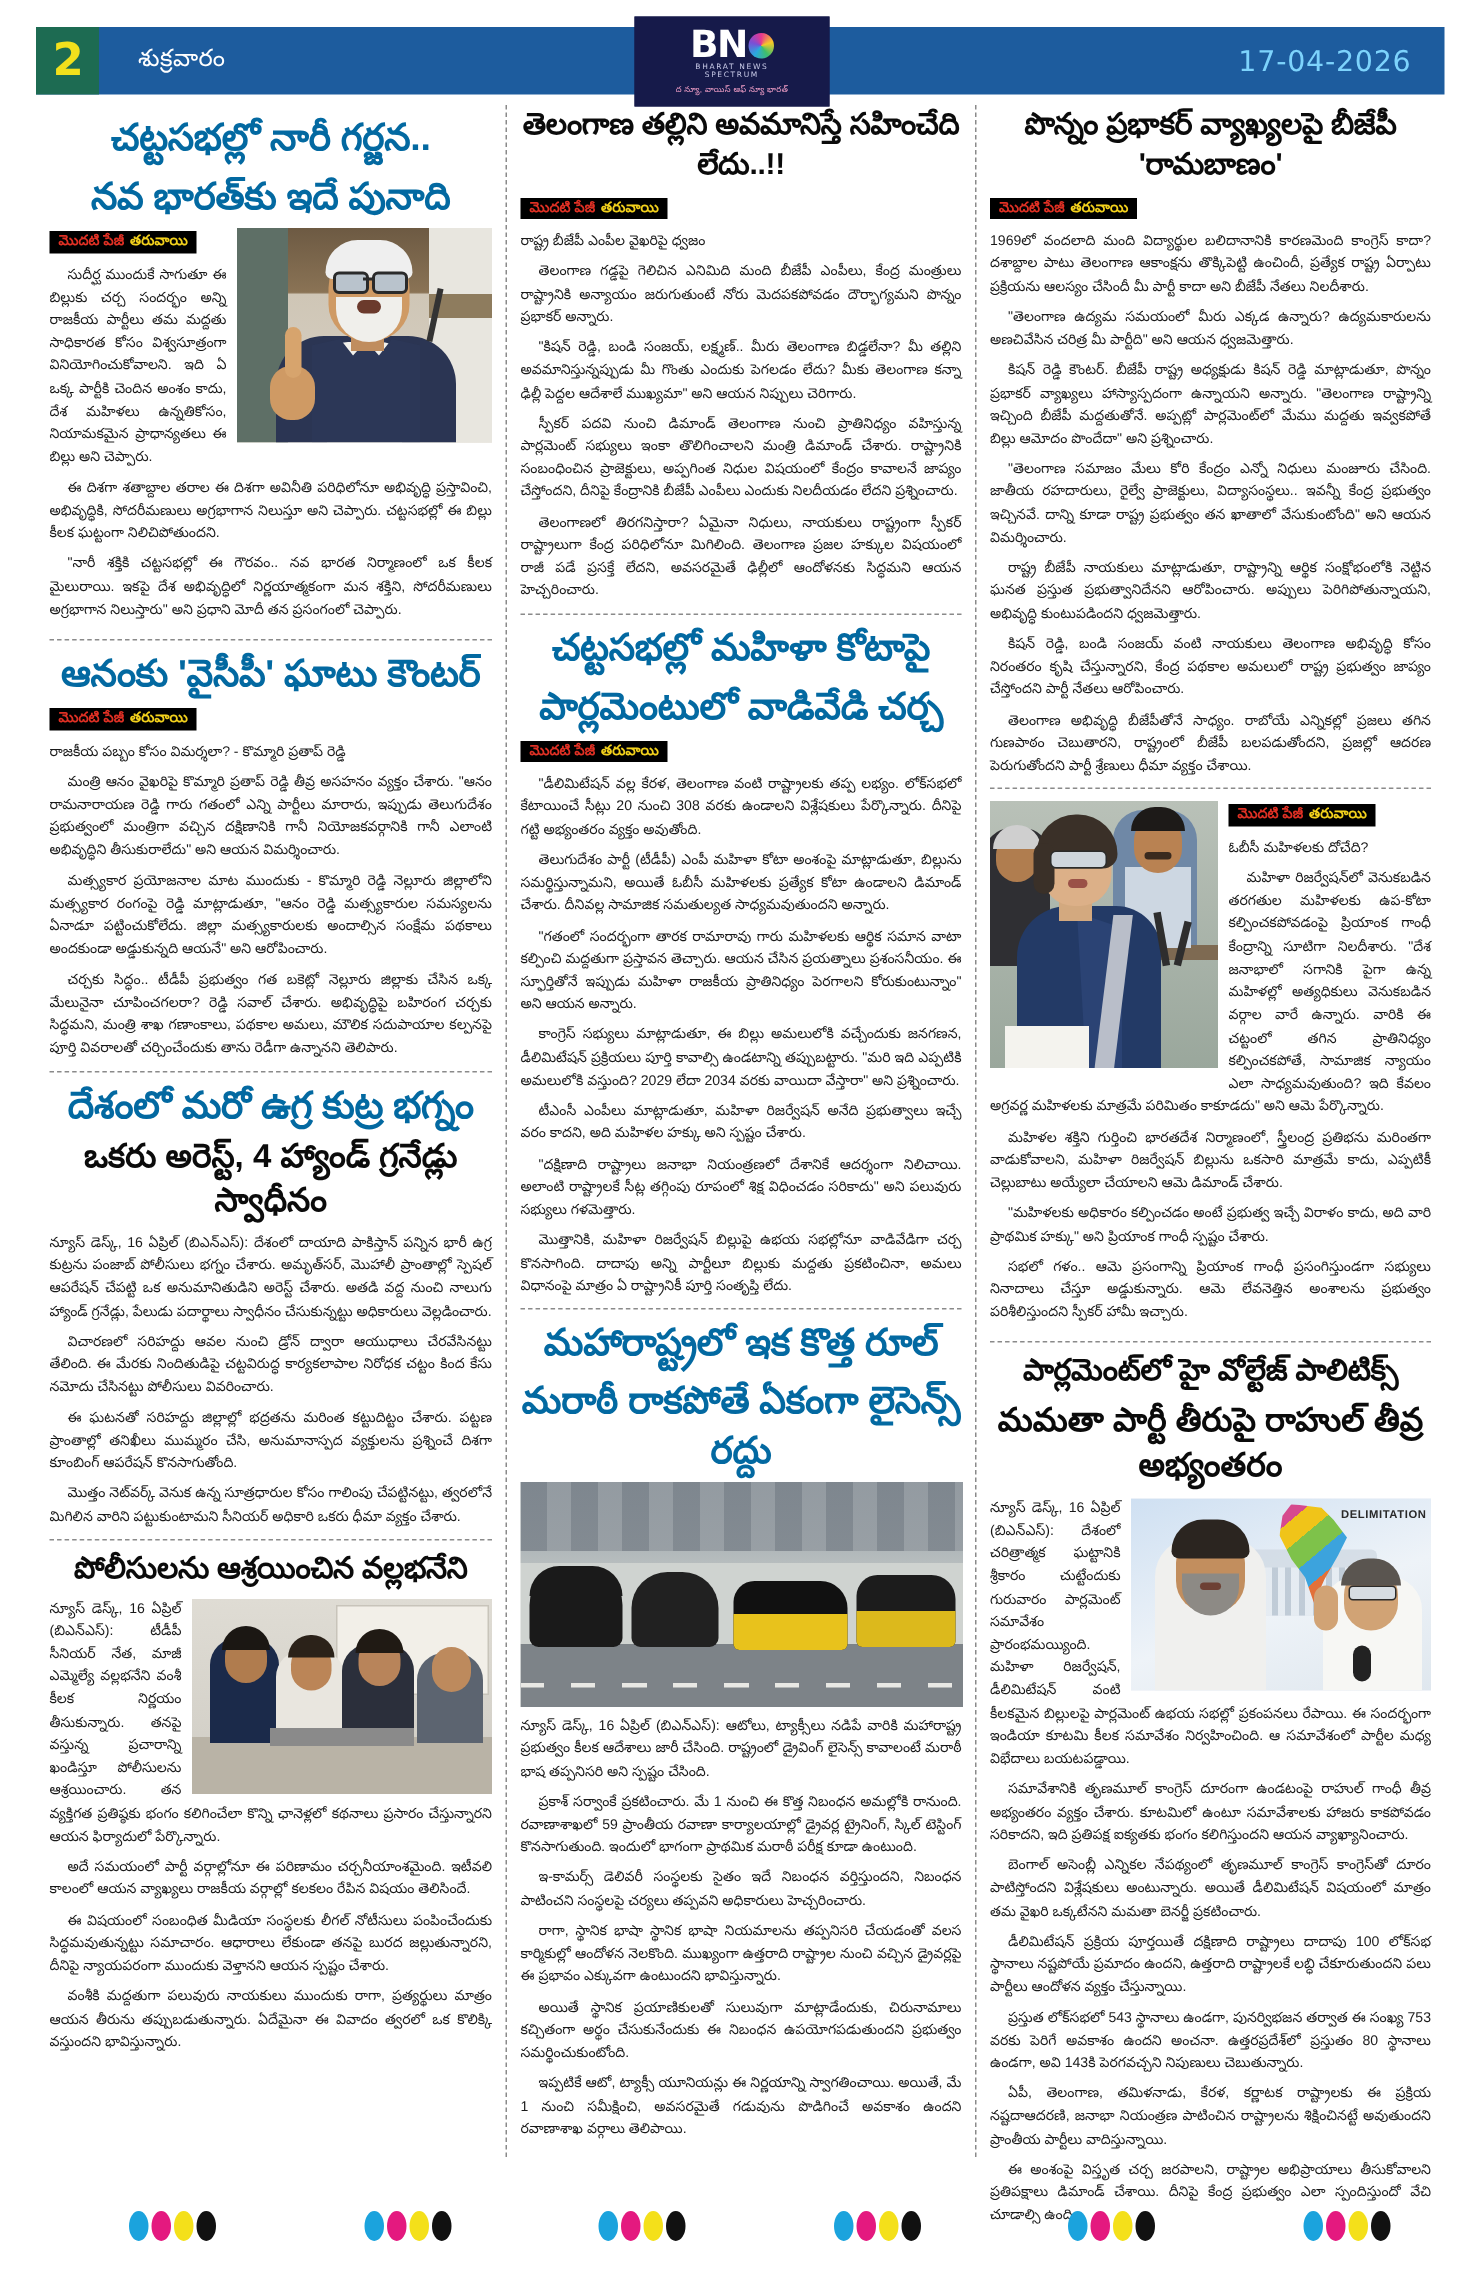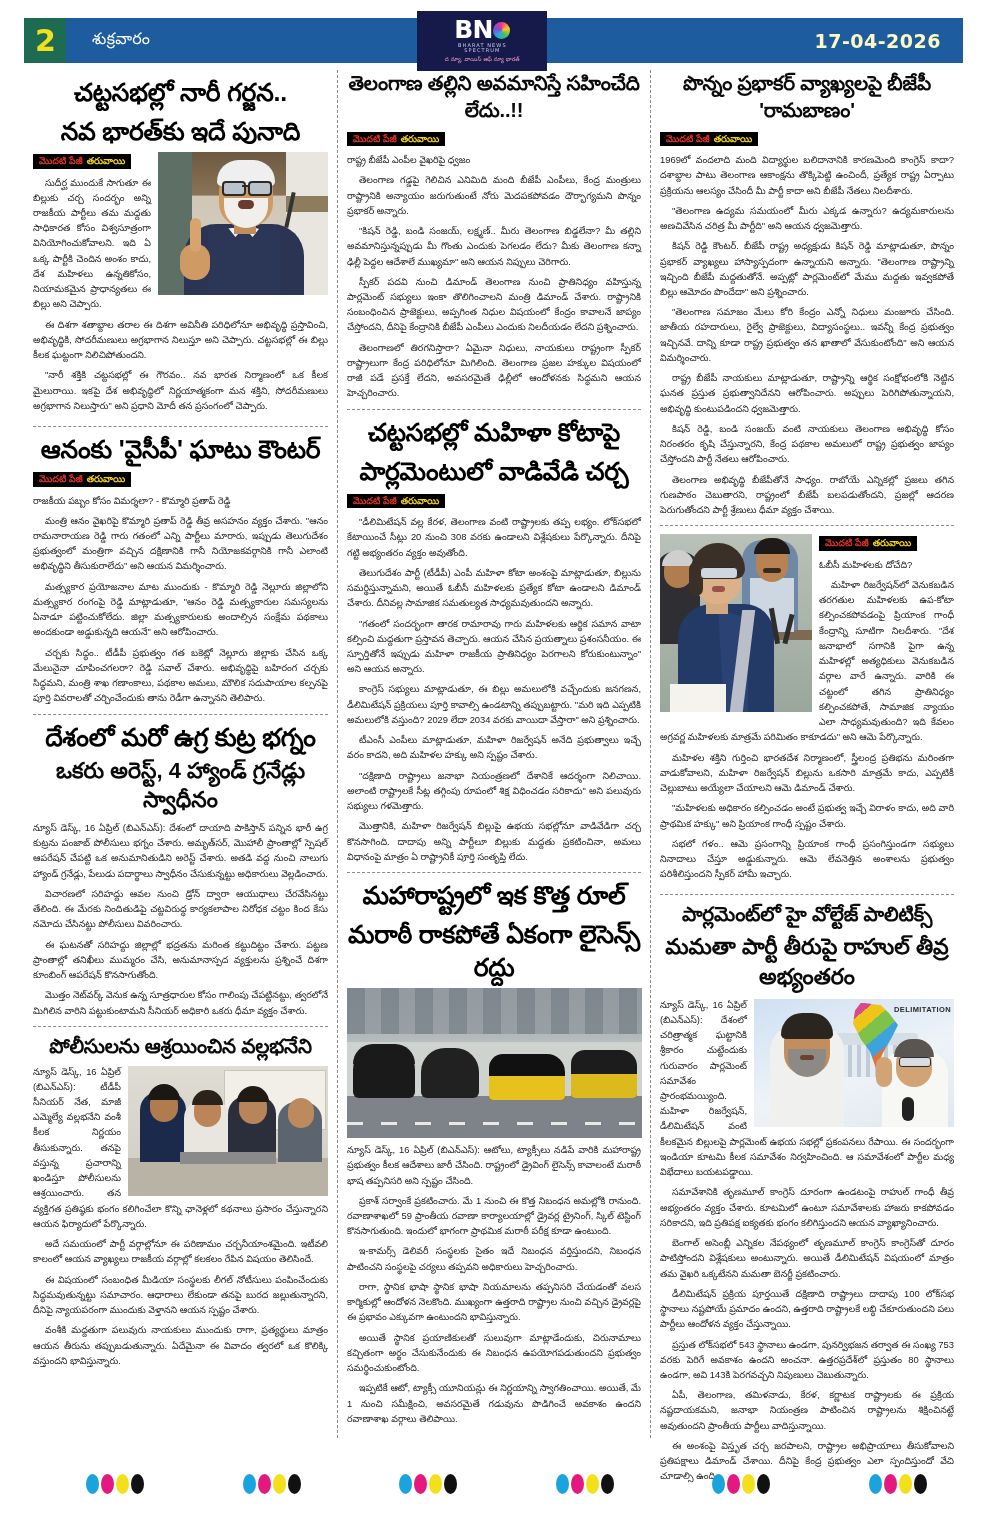--- a/index.html
+++ b/index.html
@@ -43,36 +43,36 @@
     margin-left:1px;position:relative;top:1px;
   }
   .logo-sub{
     font-size:5px;color:#c9cbe8;letter-spacing:1.1px;line-height:1.15;margin-top:1px;
     text-align:center;font-family:"DejaVu Sans",sans-serif;
   }
   .logo-tel{
     font-size:5.5px;color:#f3a0c8;margin-top:2px;letter-spacing:.2px;
   }
   .issue-date{
-    color:#fef9c3;font-size:19px;font-weight:bold;display:flex;align-items:center;
+    color:#7dd3fc;font-size:19px;font-weight:normal;display:flex;align-items:center;
     padding-right:22px;font-family:"DejaVu Sans",sans-serif;letter-spacing:.5px;
   }
 
   
   .cols{
     position:absolute;left:24px;top:70px;width:939px;height:1368px;
     display:flex;
   }
   .col{width:313px;position:relative;padding:0 9px;box-sizing:border-box;}
   .col + .col{border-left:1px dashed #8a8a8a;}
 
   
   .hl1{
     font-size:25px;font-weight:bold;line-height:1.32;text-align:center;
-    color:#000000;margin:6px 0 2px;letter-spacing:-.2px;
+    color:#0369a1;margin:6px 0 2px;letter-spacing:-.2px;
   }
   .hl2{
     font-size:20px;font-weight:bold;line-height:1.34;text-align:center;
     color:#0b0b0b;margin:0 0 4px;letter-spacing:-.2px;
   }
   .hl-sub{
     font-size:22px;font-weight:bold;line-height:1.35;text-align:center;
     color:#0b0b0b;margin:1px 0 5px;
   }
   .contd-badge{
@@ -482,21 +482,21 @@
               <div class="mamm"></div>
             <div class="hand2"></div>
           </div>
         </div>
         <div class="body">
           <p class="noind"><span class="dateline">న్యూస్ డెస్క్, 16 ఏప్రిల్ (బిఎన్‌ఎస్):</span> <span>దేశంలో చరిత్రాత్మక ఘట్టానికి శ్రీకారం చుట్టేందుకు గురువారం పార్లమెంట్ సమావేశం ప్రారంభమయ్యింది. మహిళా రిజర్వేషన్, డీలిమిటేషన్ వంటి కీలకమైన బిల్లులపై పార్లమెంట్ ఉభయ సభల్లో ప్రకంపనలు రేపాయి. ఈ సందర్భంగా ఇండియా కూటమి కీలక సమావేశం నిర్వహించింది. ఆ సమావేశంలో పార్టీల మధ్య విభేదాలు బయటపడ్డాయి.</span></p>
           <p>సమావేశానికి తృణమూల్ కాంగ్రెస్ దూరంగా ఉండటంపై రాహుల్ గాంధీ తీవ్ర అభ్యంతరం వ్యక్తం చేశారు. కూటమిలో ఉంటూ సమావేశాలకు హాజరు కాకపోవడం సరికాదని, ఇది ప్రతిపక్ష ఐక్యతకు భంగం కలిగిస్తుందని ఆయన వ్యాఖ్యానించారు.</p>
           <p>బెంగాల్ అసెంబ్లీ ఎన్నికల నేపథ్యంలో తృణమూల్ కాంగ్రెస్ కాంగ్రెస్‌తో దూరం పాటిస్తోందని విశ్లేషకులు అంటున్నారు. అయితే డీలిమిటేషన్ విషయంలో మాత్రం తమ వైఖరి ఒక్కటేనని మమతా బెనర్జీ ప్రకటించారు.</p>
           <p>డీలిమిటేషన్ ప్రక్రియ పూర్తయితే దక్షిణాది రాష్ట్రాలు దాదాపు 100 లోక్‌సభ స్థానాలు నష్టపోయే ప్రమాదం ఉందని, ఉత్తరాది రాష్ట్రాలకే లబ్ధి చేకూరుతుందని పలు పార్టీలు ఆందోళన వ్యక్తం చేస్తున్నాయి.</p>
           <p>ప్రస్తుత లోక్‌సభలో 543 స్థానాలు ఉండగా, పునర్విభజన తర్వాత ఈ సంఖ్య 753 వరకు పెరిగే అవకాశం ఉందని అంచనా. ఉత్తరప్రదేశ్‌లో ప్రస్తుతం 80 స్థానాలు ఉండగా, అవి 143కి పెరగవచ్చని నిపుణులు చెబుతున్నారు.</p>
-          <p>ఏపీ, తెలంగాణ, తమిళనాడు, కేరళ, కర్ణాటక రాష్ట్రాలకు ఈ ప్రక్రియ నష్టదాయకమని, జనాభా నియంత్రణ పాటించిన రాష్ట్రాలను శిక్షించినట్టే అవుతుందని ప్రాంతీయ పార్టీలు వాదిస్తున్నాయి.</p>
+          <p>ఏపీ, తెలంగాణ, తమిళనాడు, కేరళ, కర్ణాటక రాష్ట్రాలకు ఈ ప్రక్రియ నష్టదాఆదరణి, జనాభా నియంత్రణ పాటించిన రాష్ట్రాలను శిక్షించినట్టే అవుతుందని ప్రాంతీయ పార్టీలు వాదిస్తున్నాయి.</p>
           <p>ఈ అంశంపై విస్తృత చర్చ జరపాలని, రాష్ట్రాల అభిప్రాయాలు తీసుకోవాలని ప్రతిపక్షాలు డిమాండ్ చేశాయి. దీనిపై కేంద్ర ప్రభుత్వం ఎలా స్పందిస్తుందో వేచి చూడాల్సి ఉంది.</p>
         </div>
         <div class="clear"></div>
       </div>
     </div>
   </div>
 
   <div class="reg-row">
       <div class="reg-group" style="left: 62px; top: 6px;">
         <div class="reg-dot" style="background: rgb(27, 163, 221);"></div>

